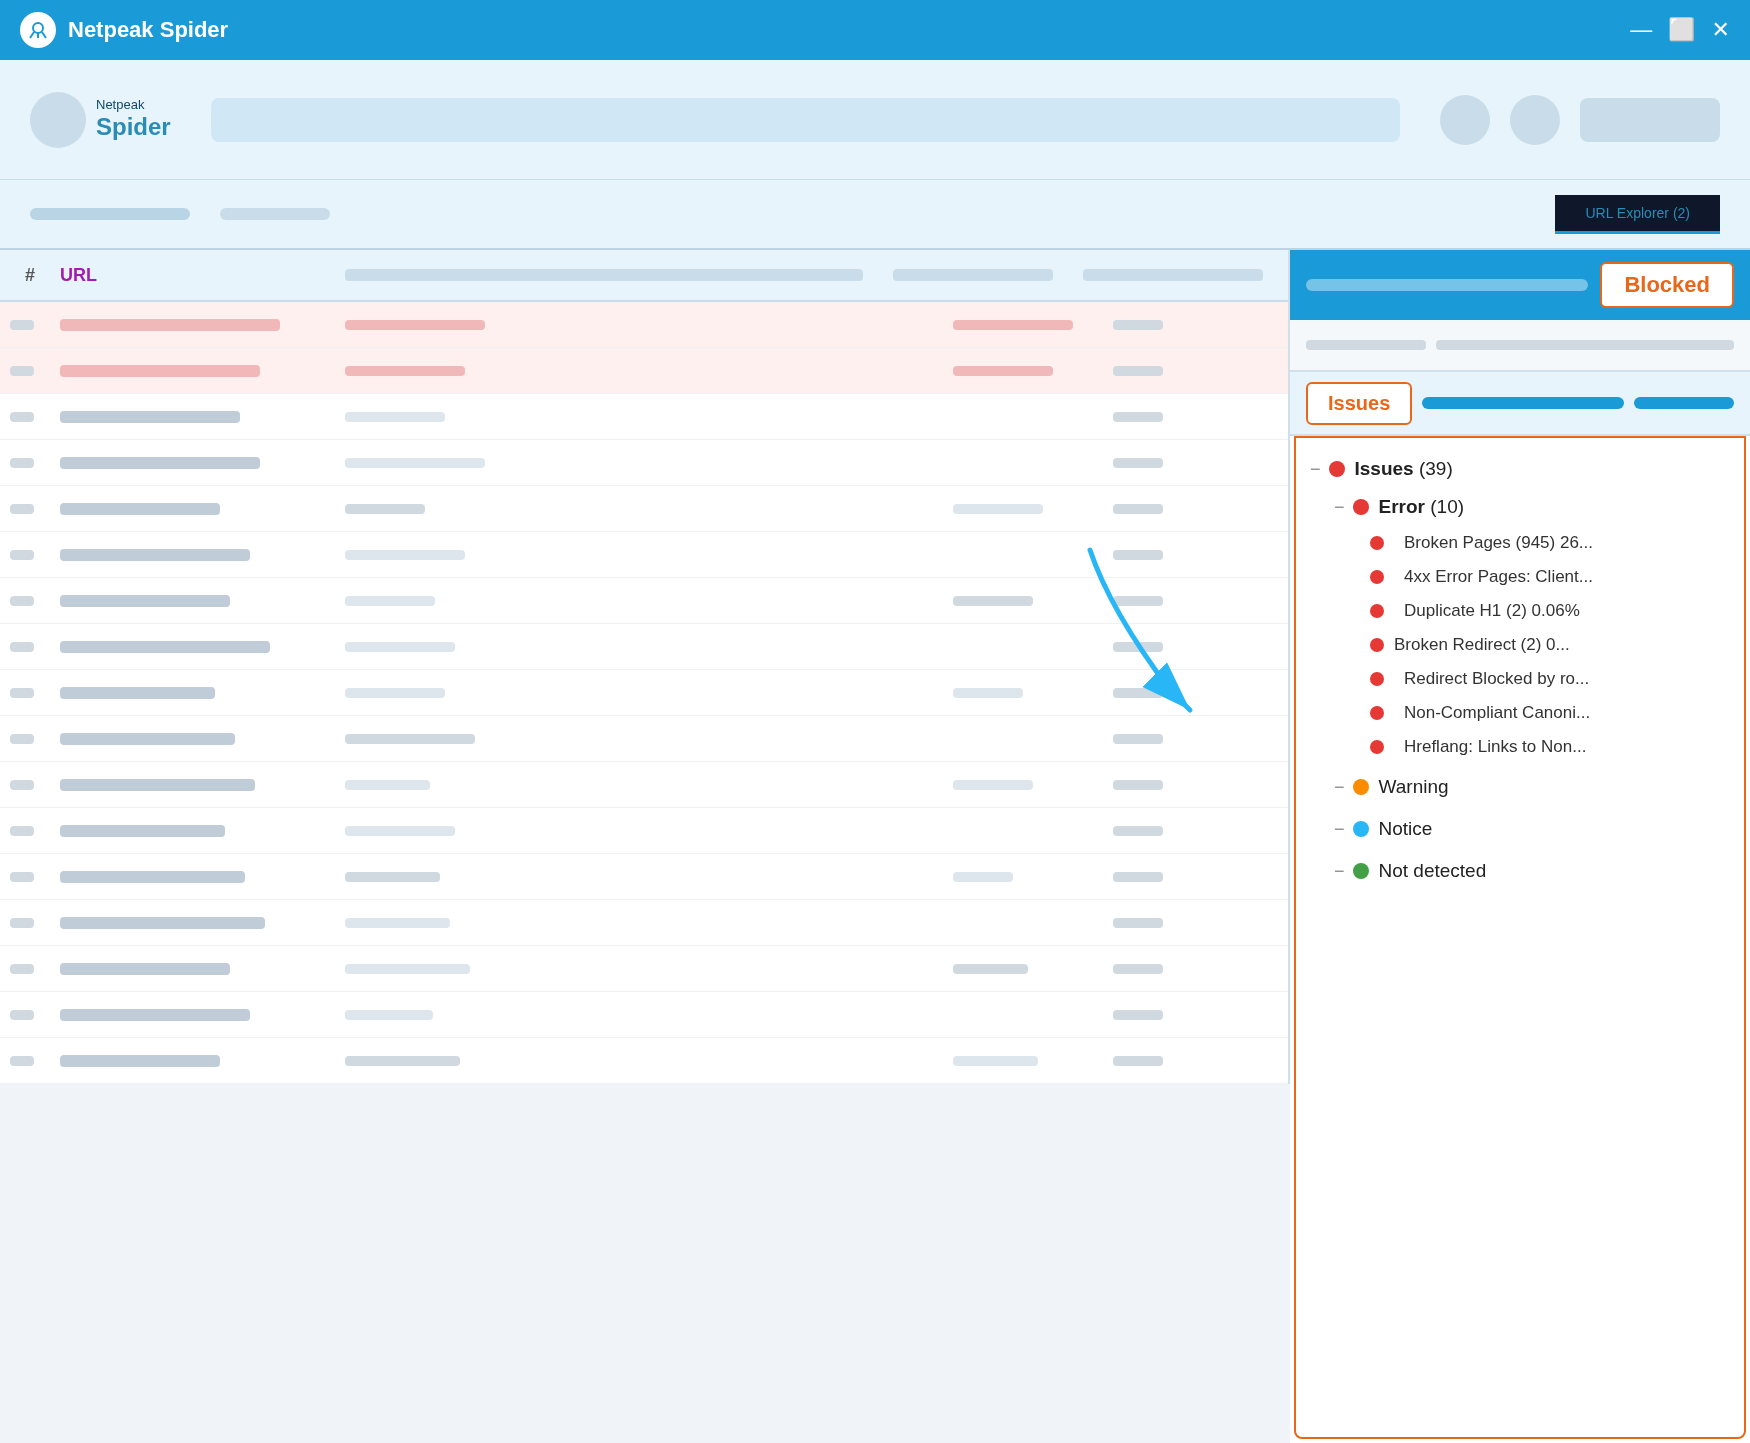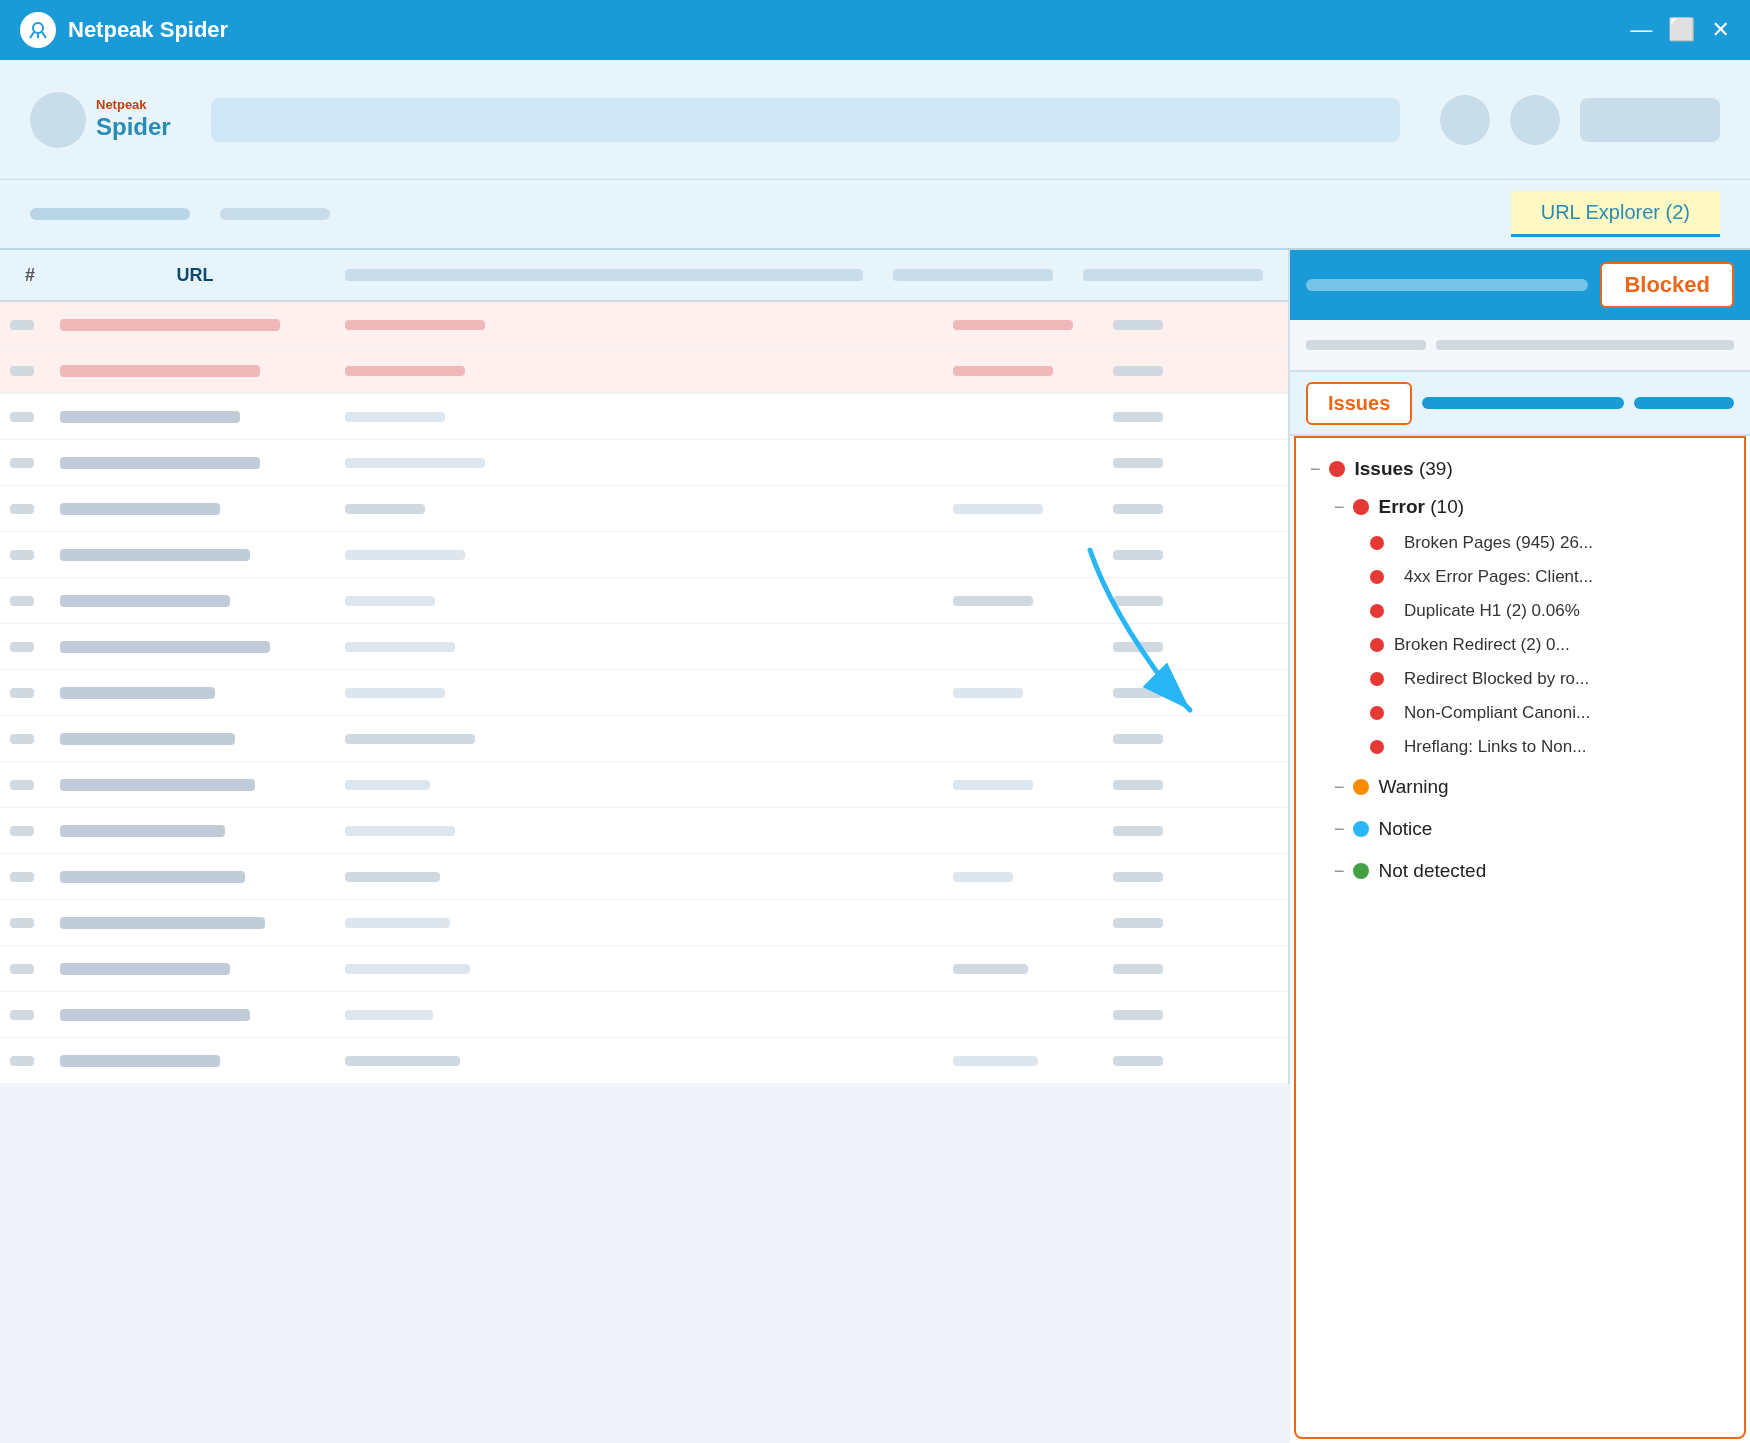--- a/index.html
+++ b/index.html
@@ -39,21 +39,21 @@
     }
     .header-logo-block {
       display: flex; align-items: center; gap: 10px;
     }
     .header-logo-circle {
       width: 56px; height: 56px;
       background: #c8dde9;
       border-radius: 50%;
     }
     .header-logo-text { line-height: 1.2; }
-    .header-logo-text .small { font-size: 13px; color: #c2410c; font-weight: bold; }
+    .header-logo-text .small { font-size: 13px; color: #0c4a6e; }
     .header-logo-text .big { font-size: 24px; font-weight: 700; color: #2a8cb5; }
     .header-input-bar {
       flex: 1;
       height: 44px;
       background: #d0e8f5;
       border-radius: 8px;
       margin: 0 20px;
     }
     .header-circle-btn {
       width: 50px; height: 50px;
@@ -71,24 +71,24 @@
       background: #e8f4fb;
       height: 70px;
       display: flex;
       align-items: center;
       padding: 0 30px;
       border-bottom: 2px solid #b8d4e5;
     }
     .tab-placeholder { width: 160px; height: 12px; background: #b8d4e5; border-radius: 6px; margin-right: 30px; }
     .tab-placeholder2 { width: 110px; height: 12px; background: #c8dde9; border-radius: 6px; margin-right: auto; }
     .tab-active {
-      background: #fef9c3;
+      background: #0f172a;
       border: none;
       padding: 10px 30px;
-      font-size: 20px;
+      font-size: 14px;
       font-weight: 500;
       color: #2a8cb5;
       cursor: pointer;
       border-bottom: 3px solid #1a9bd7;
     }
 
     
     .main-area {
       display: flex;
       height: calc(1443px - 60px - 120px - 70px);
@@ -103,21 +103,21 @@
     }
     .table-header {
       display: flex;
       align-items: center;
       background: #e8f4fb;
       height: 52px;
       padding: 0 10px;
       border-bottom: 2px solid #c8dde9;
     }
     .col-hash { width: 40px; text-align: center; font-weight: 700; color: #555; font-size: 18px; }
-    .col-url { width: 280px; font-weight: 700; color: #0c4a6e; font-size: 18px; padding-left: 10px; text-align: center; }
+    .col-url { width: 280px; font-weight: 700; color: #a21caf; font-size: 18px; padding-left: 10px; }
     .col-placeholder { flex: 1; height: 12px; background: #c8dde9; border-radius: 4px; margin: 0 15px; }
 
     .table-rows { overflow: hidden; }
     .table-row {
       display: flex;
       align-items: center;
       padding: 0 10px;
       height: 46px;
       border-bottom: 1px solid #eef2f5;
     }

